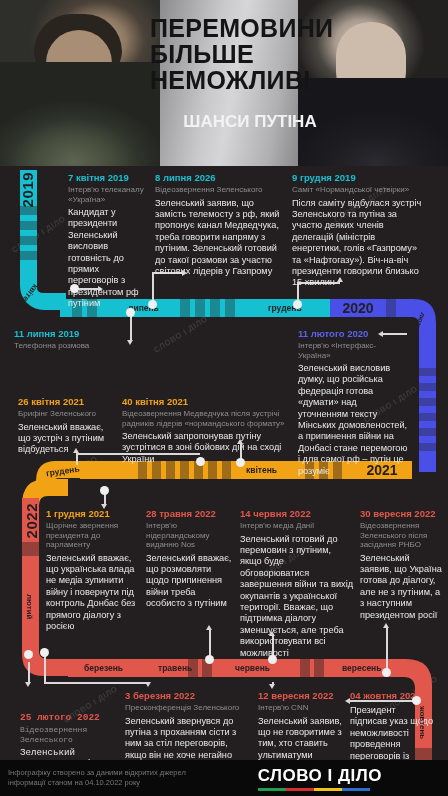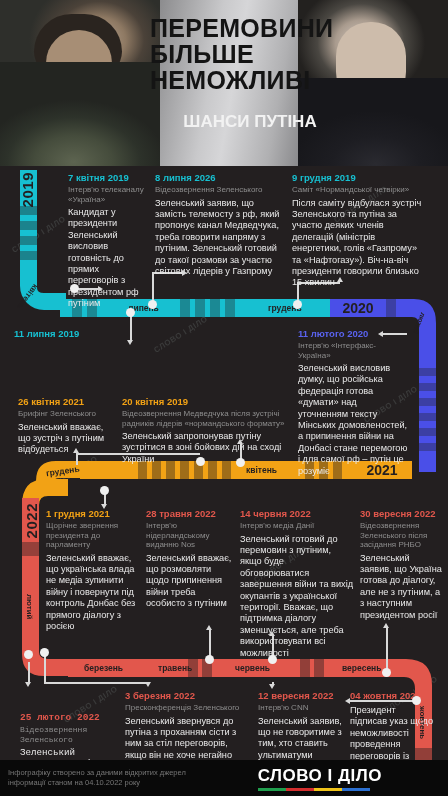--- a/index.html
+++ b/index.html
@@ -179,40 +179,41 @@
   <div class="arw arw-right" style="left:182px; top:269.5px;"></div>
   <div class="dot" style="left:148px; top:300px;"></div>
 
   <div class="conn" style="left:297px; top:282px; width:2px; height:22px;"></div>
   <div class="conn" style="left:297px; top:282px; width:43px; height:2px;"></div>
   <div class="arw arw-up" style="left:336.5px; top:277px;"></div>
   <div class="dot" style="left:293px; top:300px;"></div>
 
   <div class="ev c2019" style="left:14px; top:328px; width:330px;">
     <div class="dt">11 липня 2019</div>
+    <div class="src">Телефонна розмова</div>
   </div>
   <div class="conn" style="left:130px; top:312px; width:2px; height:30px;"></div>
   <div class="arw arw-down" style="left:127px; top:340px;"></div>
   <div class="dot" style="left:126px; top:308px;"></div>
 
   <div class="ev c2020" style="left:298px; top:328px; width:110px;">
     <div class="dt">11 лютого 2020</div>
     <div class="src">Інтерв'ю «Інтерфакс-Україна»</div>
     <div class="bd">Зеленський висловив думку, що російська федерація готова «думати» над уточненням тексту Мінських домовленостей, а припинення війни на Донбасі стане перемогою і для самої рф – путін це розуміє</div>
   </div>
   <div class="conn" style="left:383px; top:333px; width:24px; height:2px;"></div>
   <div class="arw arw-left" style="left:378px; top:330.5px;"></div>
 
   <div class="ev c2021" style="left:18px; top:396px; width:92px;">
     <div class="dt">26 квітня 2021</div>
     <div class="src">Брифінг Зеленського</div>
     <div class="bd">Зеленський вважає, що зустріч з путіним відбудеться</div>
   </div>
   <div class="ev c2021" style="left:122px; top:396px; width:176px;">
-    <div class="dt">20 квітня 2019</div>
+    <div class="dt">40 квітня 2021</div>
     <div class="src">Відеозвернення Медведчука після зустрічі радників лідерів «нормандського формату»</div>
     <div class="bd">Зеленський запропонував путіну зустрітися в зоні бойових дій на сході України</div>
   </div>
 
   <div class="bar" style="left:36px; top:461px; width:48px; height:22px; background:#f2a215;
                           clip-path: path('M48,0 L20,0 Q0,0 0,20 L0,22 L17,22 L17,22 Q17,17 24,17 L48,17 Z');"></div>
   <div class="bar" style="left:80px; top:461px; width:332px; height:18px; background:#f2a215;">
     <div class="seg" style="left:58px;  top:0; width:9px; height:18px; background:#231f20; opacity:.40;"></div>
     <div class="seg" style="left:72px;  top:0; width:9px; height:18px; background:#231f20; opacity:.40;"></div>
     <div class="seg" style="left:86px;  top:0; width:9px; height:18px; background:#231f20; opacity:.40;"></div>

